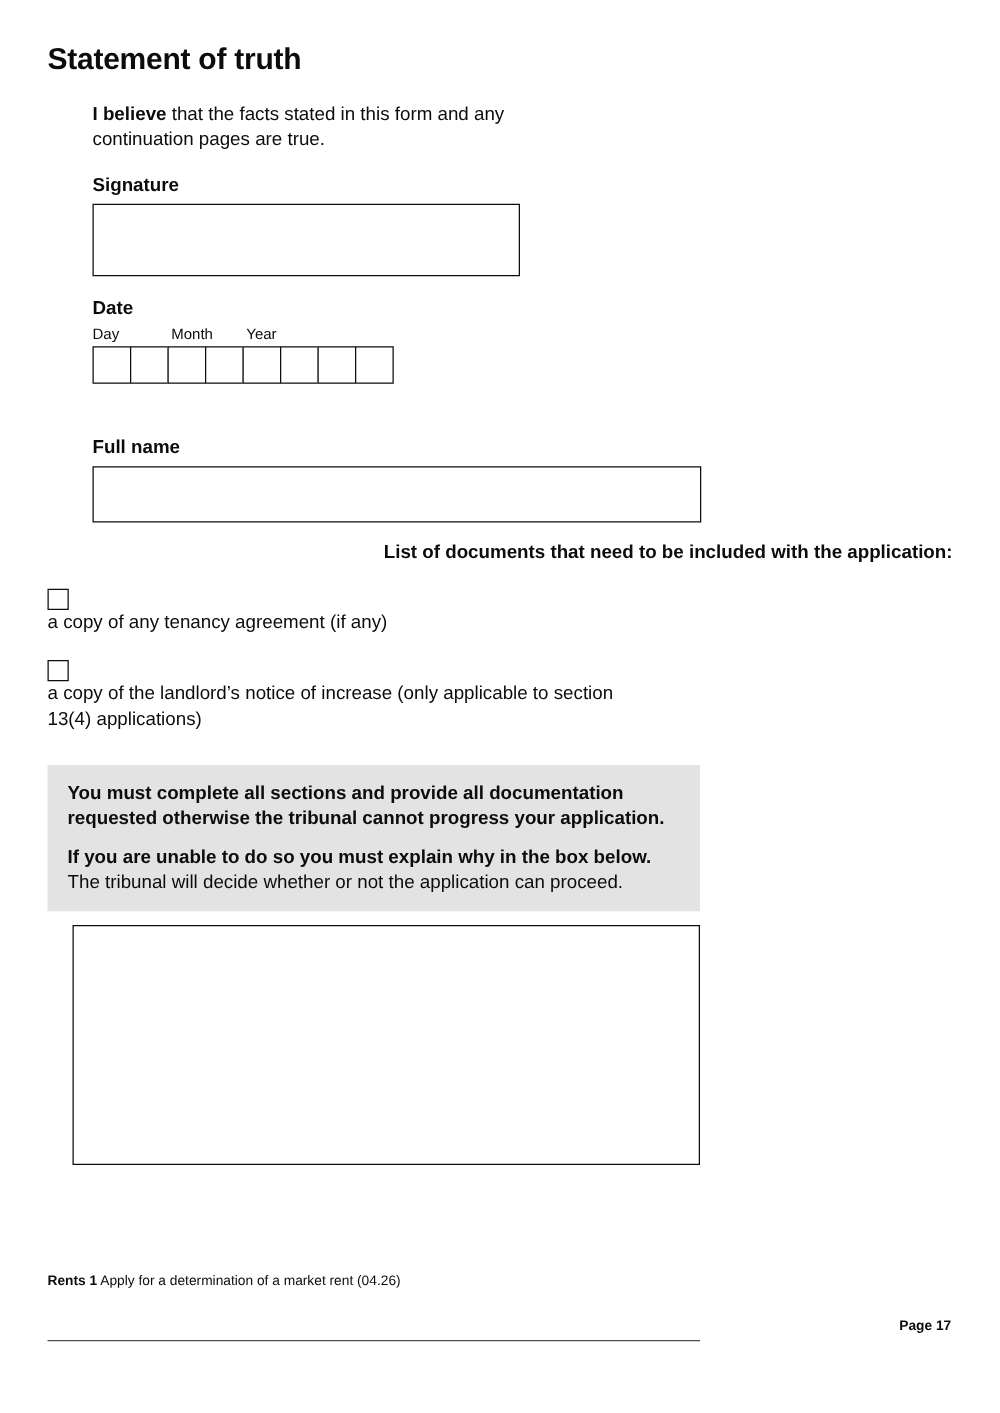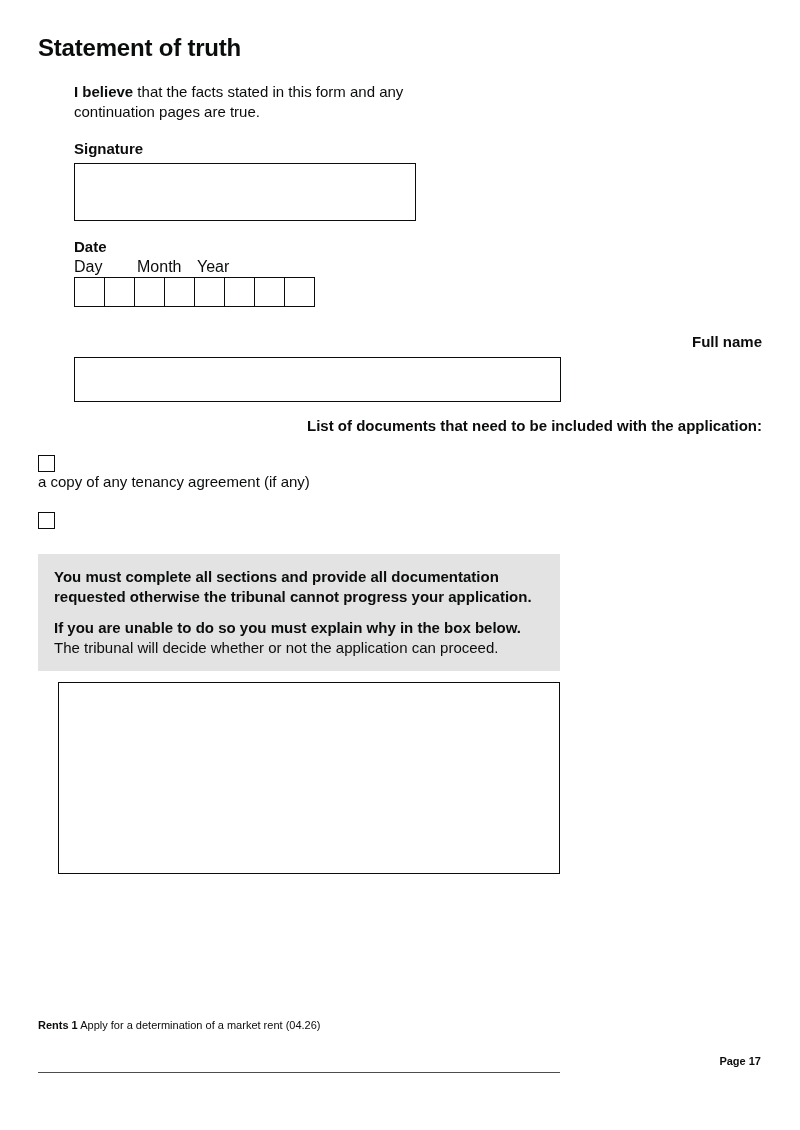--- a/index.html
+++ b/index.html
@@ -44,38 +44,38 @@
     margin-top: 5px;
     width: 342px;
     height: 58px;
     border: 1px solid #0b0c0c;
     background: #ffffff;
   }
 
   .date-label { margin-top: 17px; }
   .date-units {
     margin-top: 2px;
-    font-size: 16px;
+    font-size: 12px;
     line-height: 18px;
   }
   .unit-day   { display: inline-block; width: 63px; }
   .unit-month { display: inline-block; width: 60px; }
   .unit-year  { display: inline-block; }
 
   .date-cells { display: flex; margin-top: 1px; }
   .date-cell {
     width: 31px;
     height: 30px;
     border: 1px solid #0b0c0c;
     margin-left: -1px;
     background: #ffffff;
   }
   .date-cell:first-child { margin-left: 0; }
 
-  .fullname-label { margin-top: 26px; text-align: right; }
+  .fullname-label { margin-top: 42px; }
   .fullname-box {
     margin-top: 6px;
     width: 487px;
     height: 45px;
     border: 1px solid #0b0c0c;
     background: #ffffff;
   }
 
   .checklist-heading { margin-top: 34px; }
 
@@ -188,20 +188,21 @@
 
     <p class="list-intro">List of documents that need to be included with the application:</p>
 
     <div class="check-row">
       <span class="checkbox"></span>
       <span class="check-text">a copy of any tenancy agreement (if any)</span>
     </div>
 
     <div class="check-row">
       <span class="checkbox"></span>
+      <span class="check-text wide">a copy of the landlord’s notice of increase (only applicable to section 13(4) applications)</span>
     </div>
 
     <div class="notice">
       <p class="notice-p1"><strong>You must complete all sections and provide all documentation requested otherwise the tribunal cannot progress your application.</strong></p>
       <p class="notice-p2"><strong>If you are unable to do so you must explain why in the box below.</strong><span> The tribunal will decide whether or not the application can proceed.</span></p>
     </div>
 
     <div class="explain-box"></div>
 
   </div>

